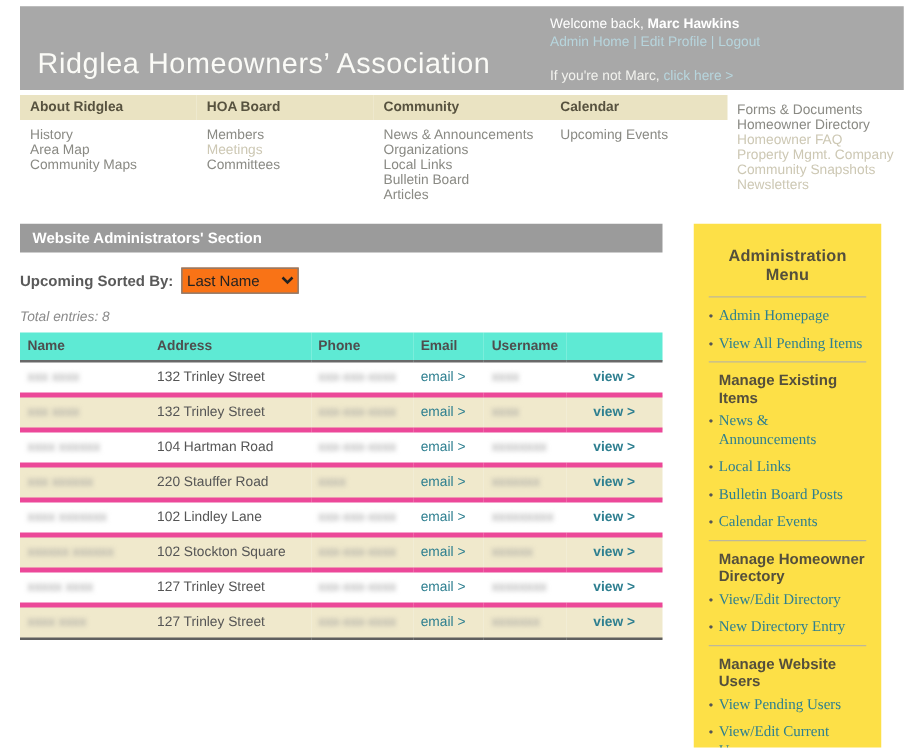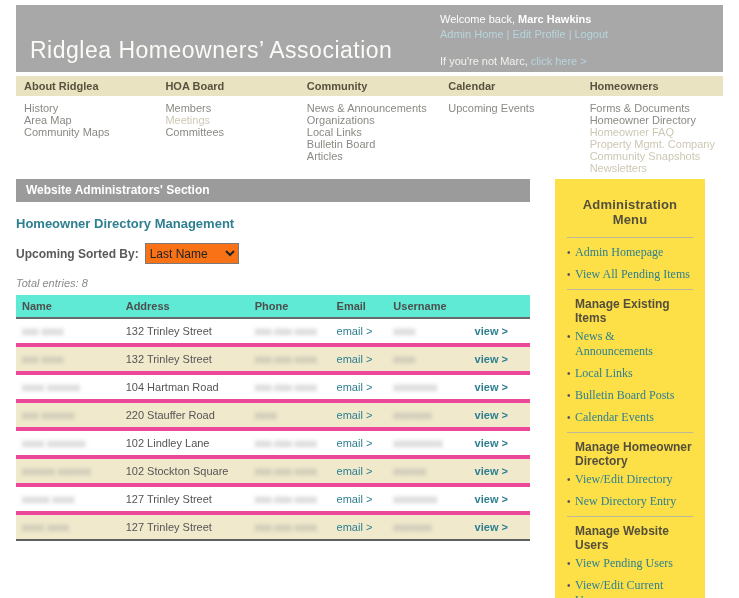--- a/index.html
+++ b/index.html
@@ -151,36 +151,34 @@
         <a class="nav-item">Articles</a>
       </div>
     </div>
     <div class="nav-col">
       <div class="nav-col-title">Calendar</div>
       <div class="nav-items">
         <a class="nav-item">Upcoming Events</a>
       </div>
     </div>
     <div class="nav-col">
-      <div class="nav-col-title">Homeowners</div>
       <div class="nav-items">
         <a class="nav-item">Forms &amp; Documents</a>
         <a class="nav-item">Homeowner Directory</a>
         <a class="nav-item disabled">Homeowner FAQ</a>
         <a class="nav-item disabled">Property Mgmt. Company</a>
         <a class="nav-item disabled">Community Snapshots</a>
         <a class="nav-item disabled">Newsletters</a>
       </div>
     </div>
   </div>
 
   <div class="main">
     <div class="content">
       <div class="section-bar">Website Administrators' Section</div>
-      <div class="page-title">Homeowner Directory Management</div>
 
       <div class="sort-row">
         <span>Upcoming Sorted By:</span><select><option>Last Name</option></select>
       </div>
 
       <div class="total">Total entries: 8</div>
 
       <table class="dir">
         <colgroup>
           <col class="col-name">

